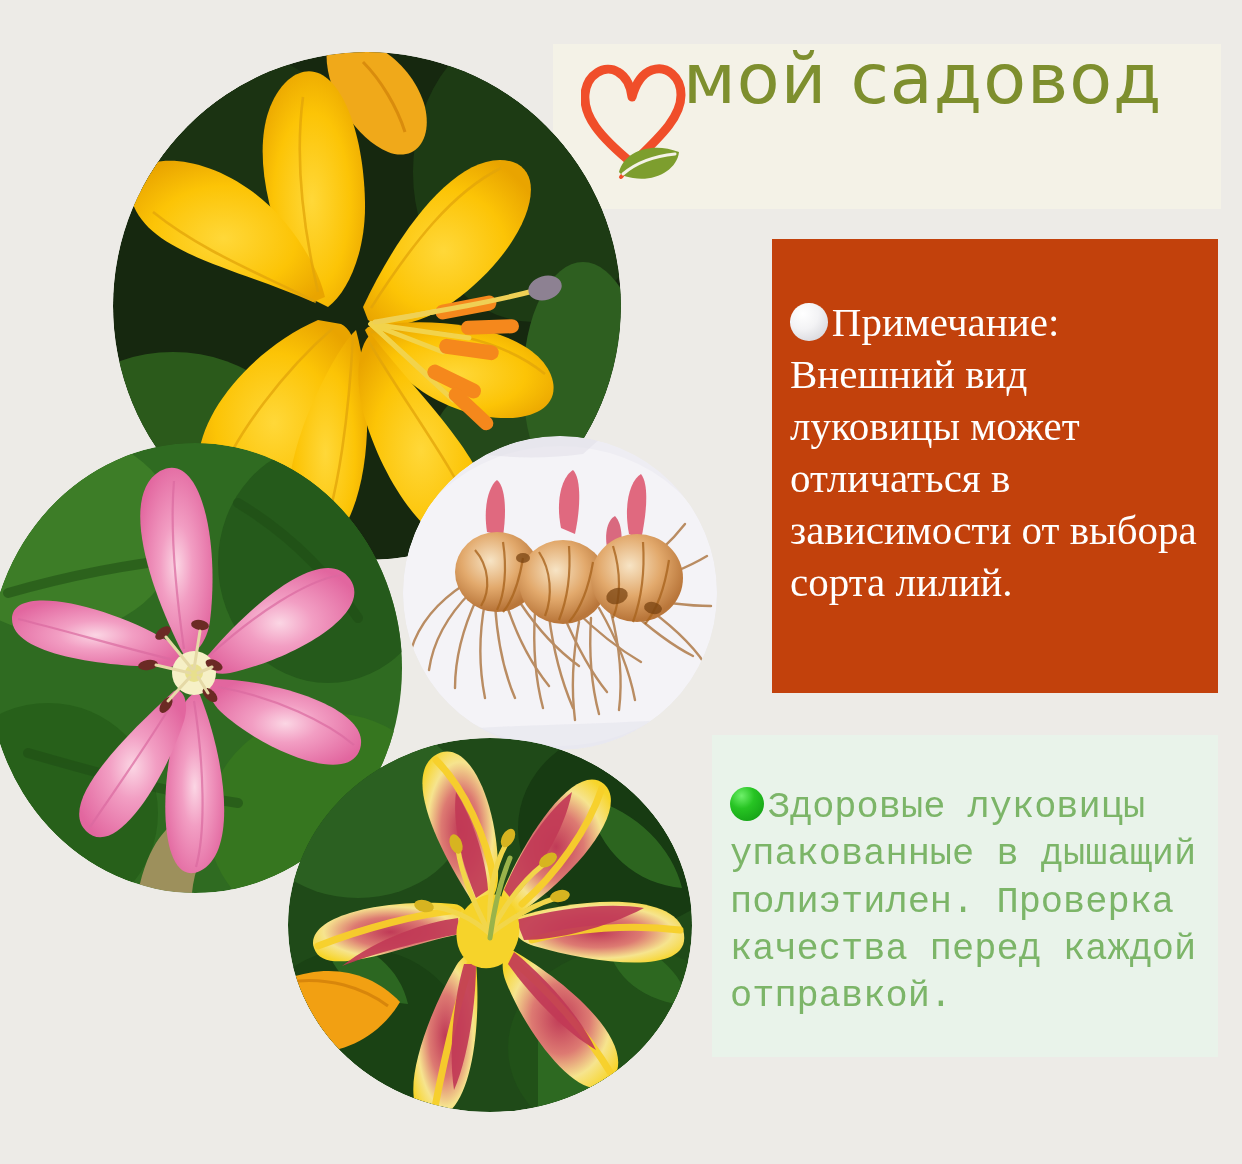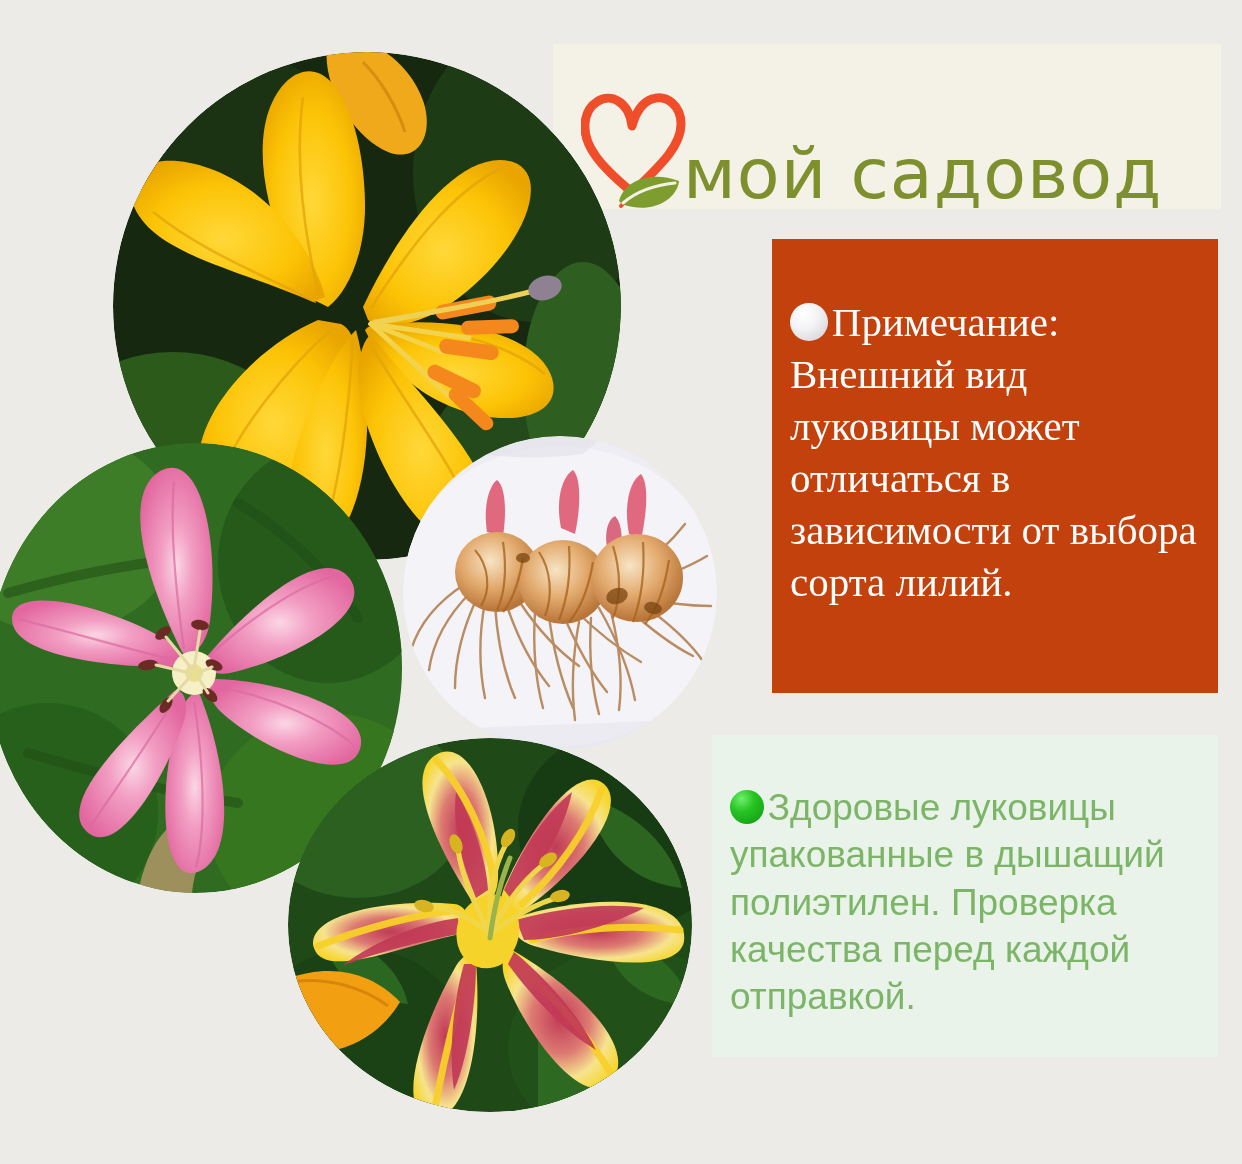--- a/index.html
+++ b/index.html
@@ -12,21 +12,21 @@
     overflow: hidden;
     position: relative;
   }
   .page { position: relative; width: 1242px; height: 1164px; }
 
   
   .logo-panel {
     position: absolute; left: 553px; top: 44px;
     width: 668px; height: 165px;
     background: #f4f2e7;
-    display: flex; align-items: flex-end;
+    display: flex; align-items: flex-start;
   }
   .logo-mark {
     position: relative;
     width: 108px; height: 130px;
     margin-left: 28px; margin-top: 6px;
     flex: 0 0 auto;
   }
   .logo-mark svg { display: block; width: 108px; height: 130px; }
   .logo-word {
     font-family: "DejaVu Sans", sans-serif;
@@ -72,21 +72,21 @@
     left: 712px; top: 735px;
     width: 506px; height: 322px;
     background: #e9f3ea;
     box-sizing: border-box;
     padding: 12px 14px 10px 18px;
   }
   .healthy-text {
     color: #7cb568;
     font-size: 37px;
     line-height: 1.28;
-    font-family: Liberation Sans, sans-serif;
+    font-family: Liberation Mono, monospace;
   }
   .dot {
     display: inline-block;
     width: 0.92em; height: 0.92em;
     border-radius: 50%;
     vertical-align: -0.12em;
     margin-right: 0.10em;
   }
   .dot-white {
     background: radial-gradient(circle at 34% 28%, #ffffff 0%, #f3f3f5 42%, #cdcdd3 100%);

